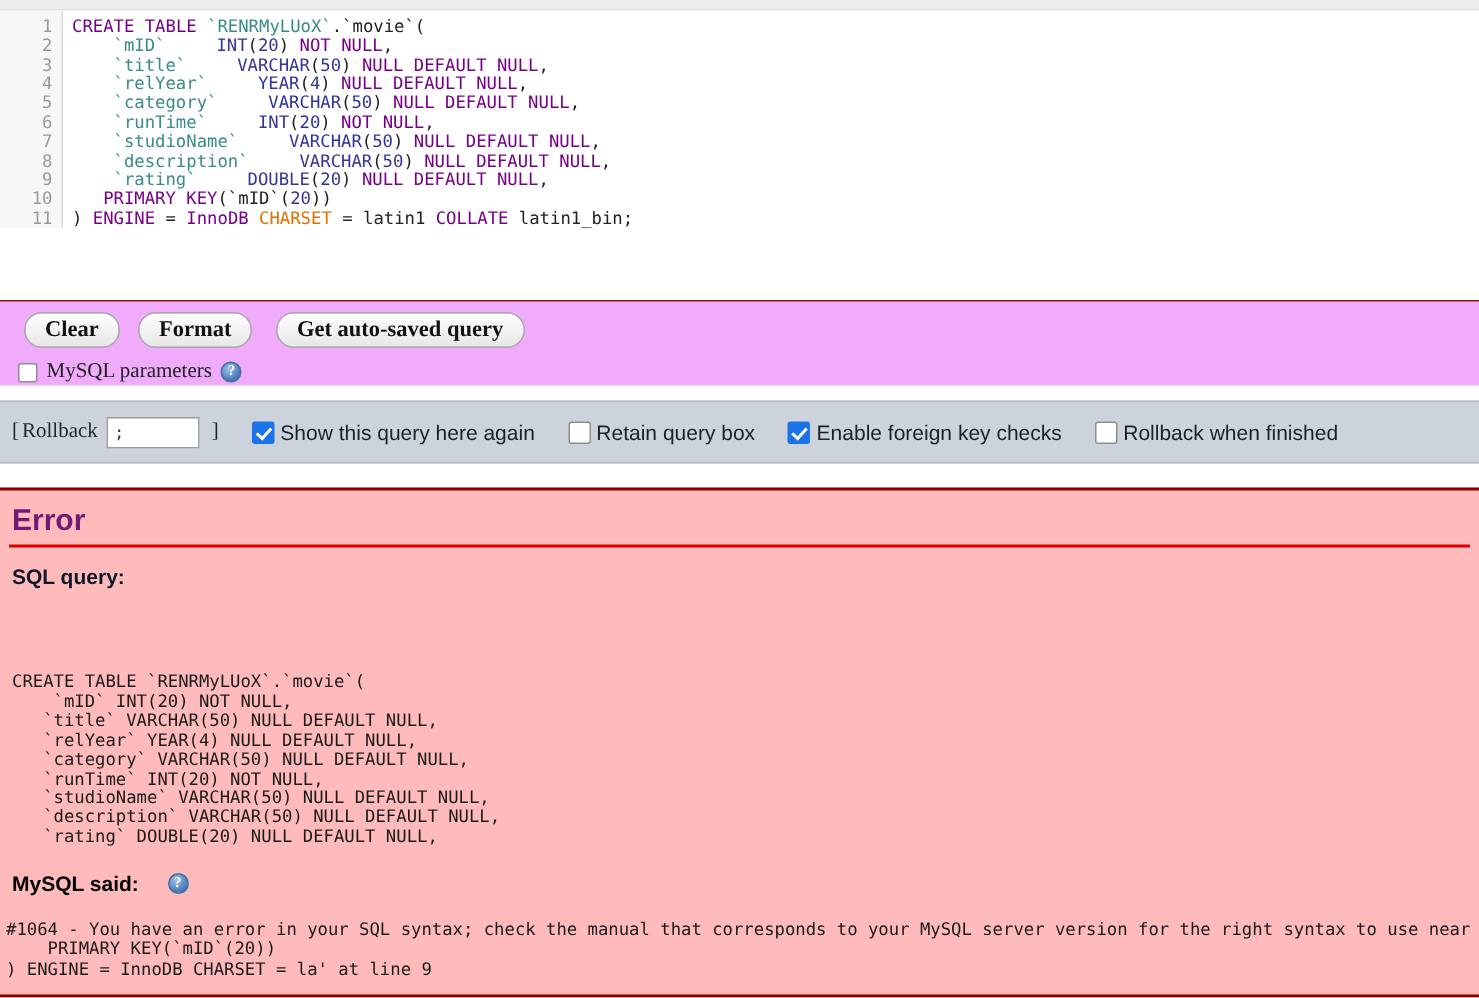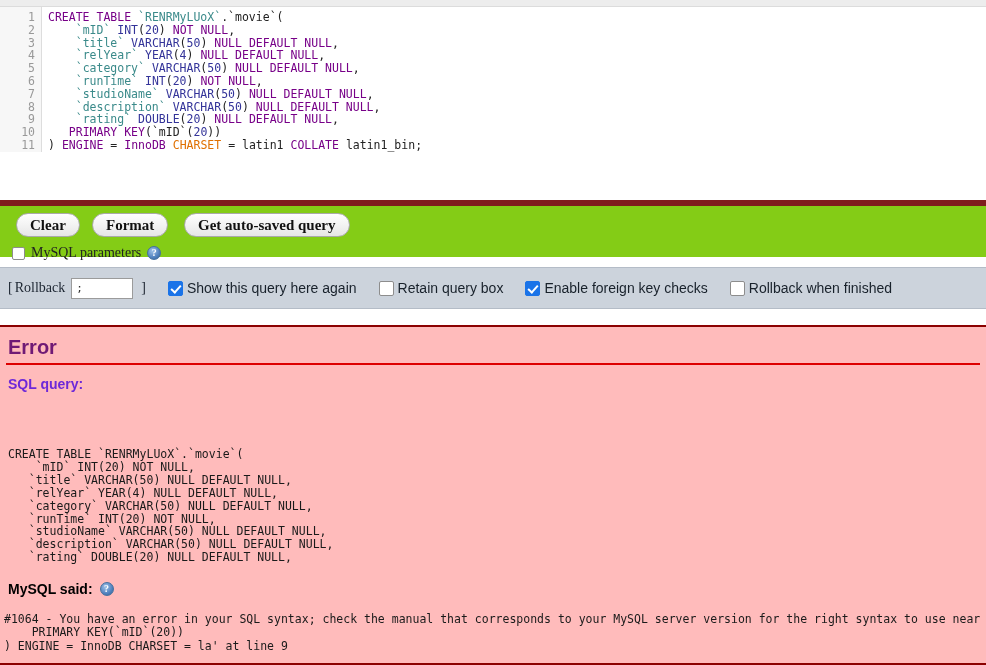--- a/index.html
+++ b/index.html
@@ -51,31 +51,31 @@
     font-family: "DejaVu Sans Mono", monospace;
     font-size: 11.5px;
     line-height: 12.8px;
     white-space: pre;
     color: #222222;
     flex: 1;
   }
   .code div { min-height: 12.8px; }
   .kw   { color: #770088; }
   .id   { color: #3a8a8a; }
-  .typ  { color: #333399; }
+  .typ  { color: #333399; margin-left: 27px; }
   .num  { color: #333399; }
   .chs  { color: #e07000; }
   .pln  { color: #222222; }
 
   
   .btn-band {
     position: absolute; top: 200px; left: 0;
     width: 986px; height: 57px;
-    background: #84cc16;
-    border-top: 6px solid #7f1d1d;
+    background: #f0abfc;
+    border-top: 1px solid #7f1d1d;
     box-sizing: border-box;
   }
   .btn {
     position: absolute;
     top: 7px;
     height: 24px;
     padding: 0 13px;
     border: 1px solid #a9a9a9;
     border-radius: 13px;
     background: linear-gradient(to bottom, #fefefe 0%, #f4f4f4 45%, #e6e6e6 100%);
@@ -205,34 +205,34 @@
   }
   .err-rule {
     height: 2px;
     background: #dd0000;
     margin: 0 6px 0 6px;
   }
   .err-sub {
     font-family: "Liberation Sans", sans-serif;
     font-size: 14px;
     font-weight: bold;
-    color: #6d28d9;
+    color: #0f172a;
     padding: 11px 10px 0 8px;
   }
   .err-sql {
     font-family: "DejaVu Sans Mono", monospace;
     font-size: 11.5px;
     line-height: 12.9px;
     color: #1a1a1a;
     white-space: pre;
     padding: 0 0 0 8px;
     margin-top: 56px;
   }
   .err-said {
-    display: flex; align-items: center; gap: 7px;
+    display: flex; align-items: center; gap: 19px;
     padding: 0 0 0 8px;
     margin-top: 17px;
   }
   .err-said .t {
     font-family: "Liberation Sans", sans-serif;
     font-size: 14px;
     font-weight: bold;
     color: #000;
   }
   .err-msg {

